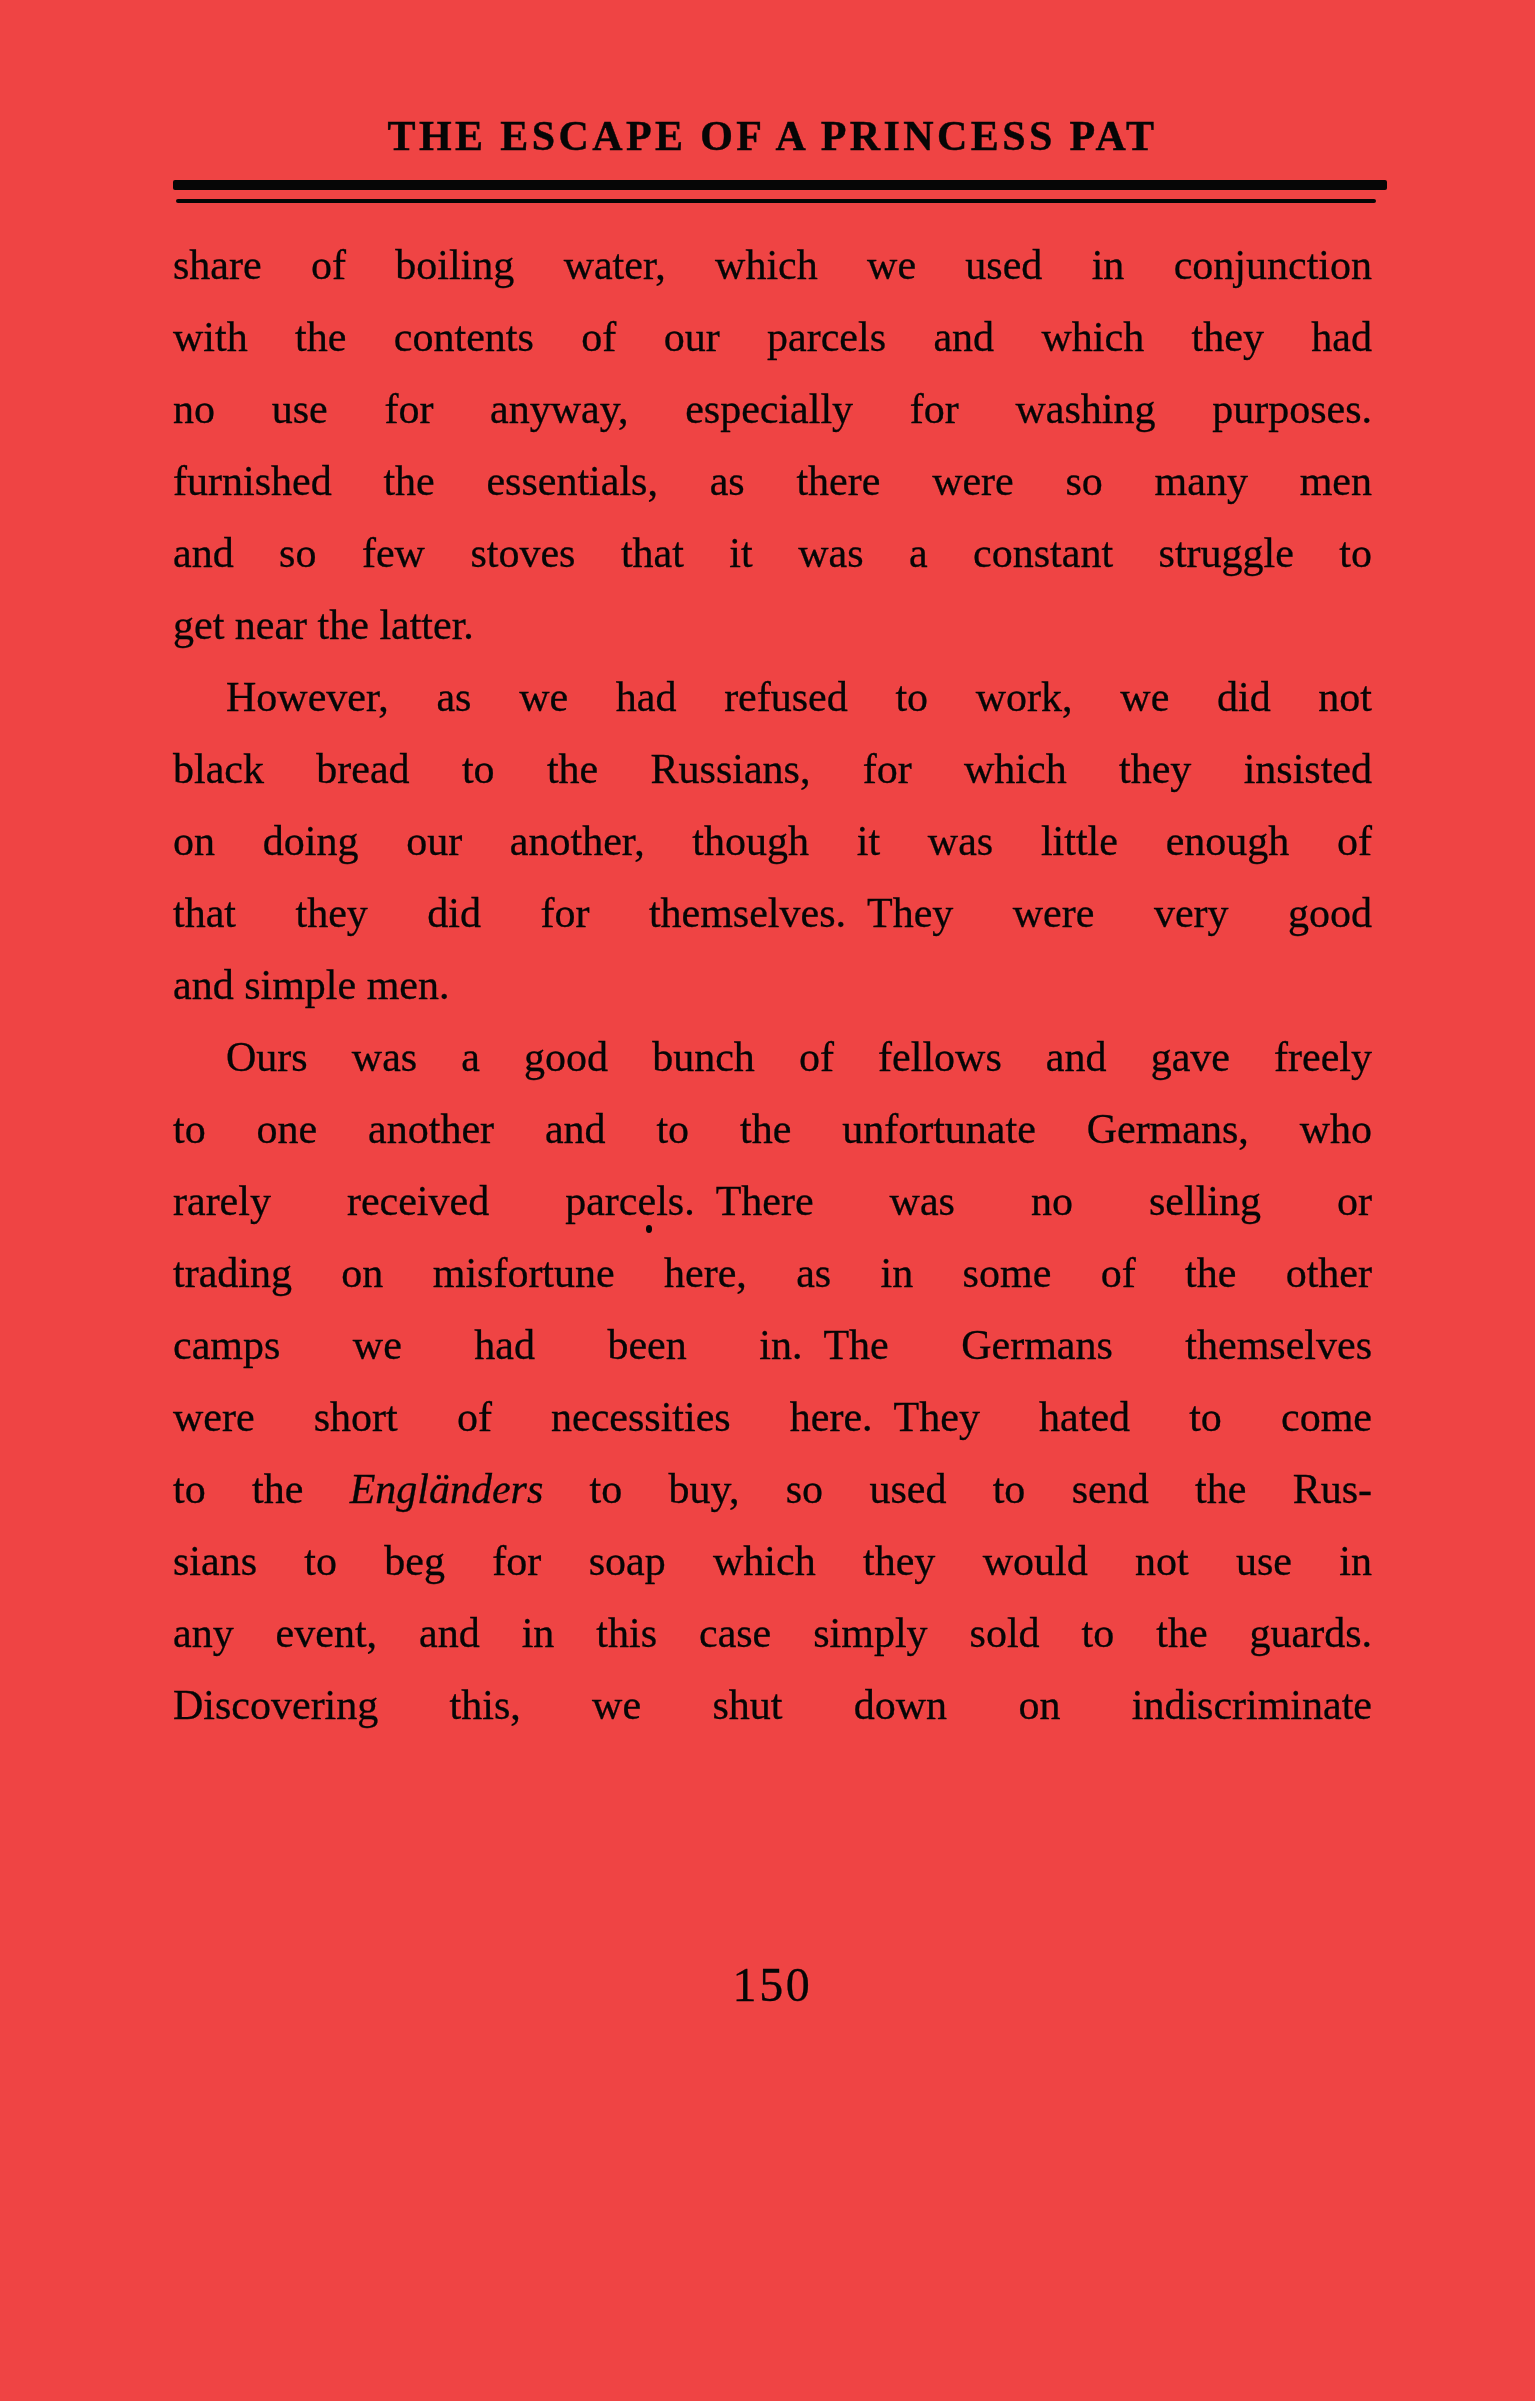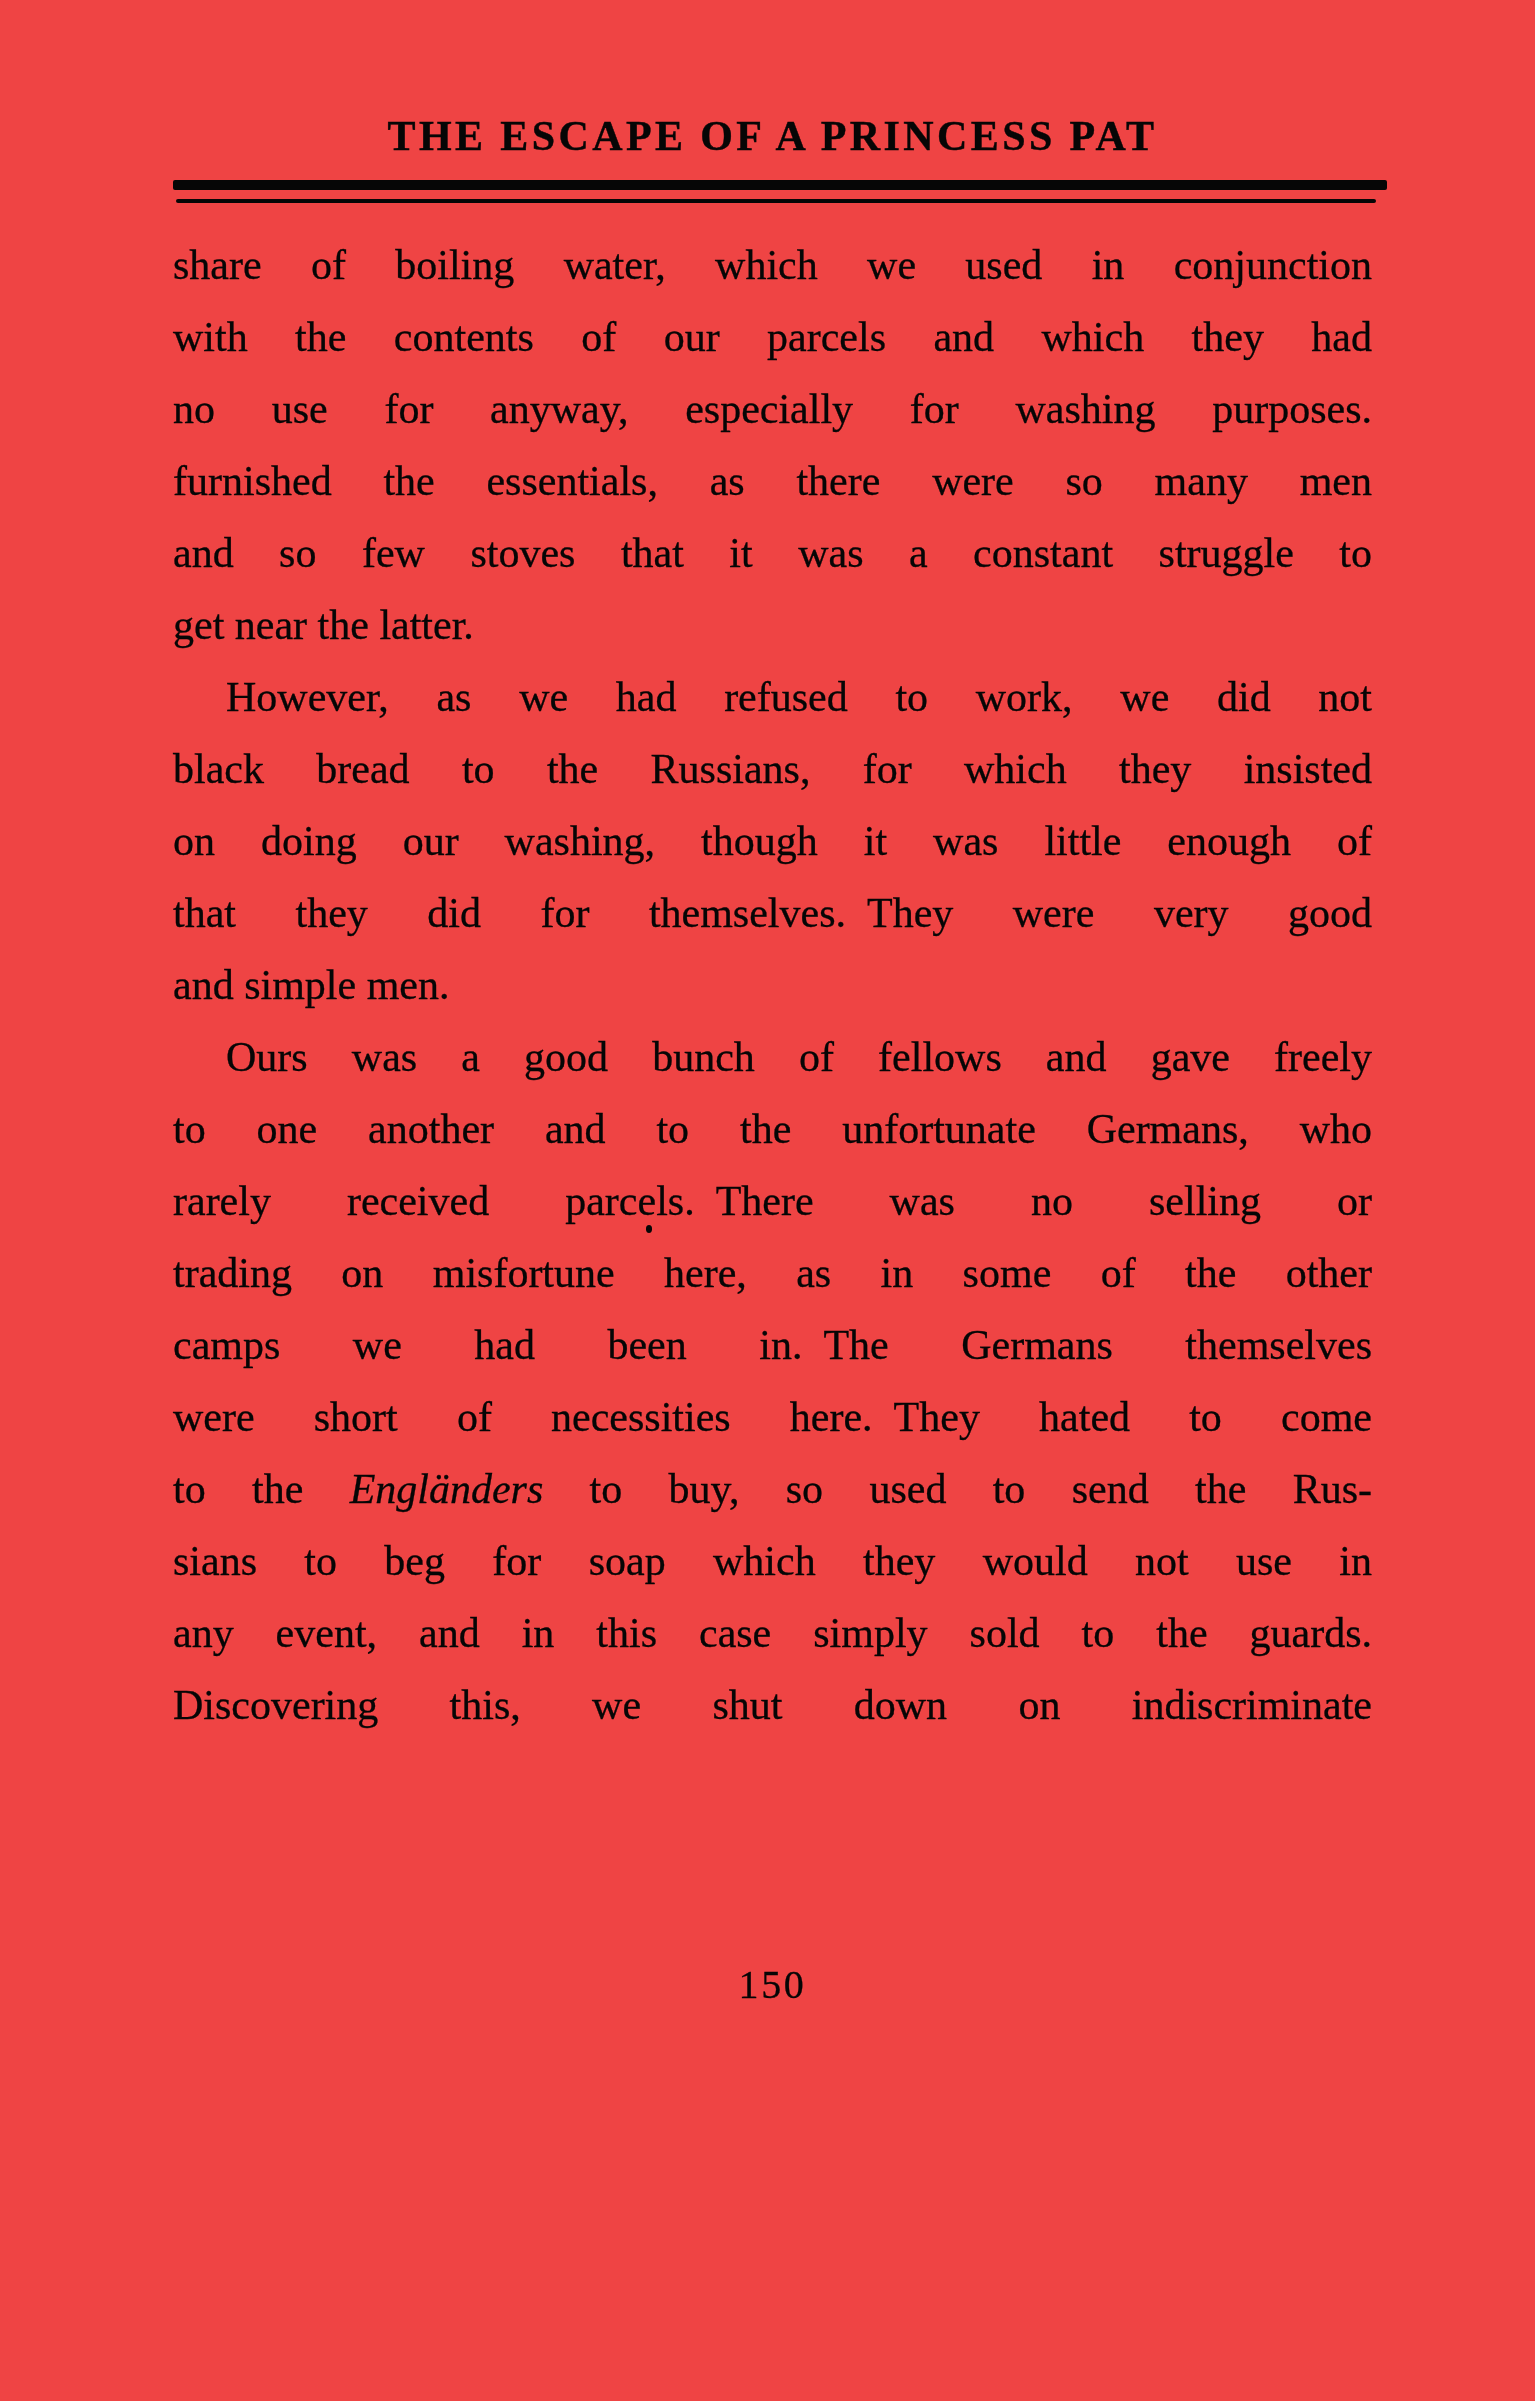--- a/index.html
+++ b/index.html
@@ -43,21 +43,21 @@
   .line.short{text-align-last:left;}
   .line.indent{text-indent:53px;}
   .foreign{font-style:italic;}
   .ink-speck{
     position:absolute;left:646px;top:1225px;width:6.1px;height:7.5px;
     background:#060606;border-radius:50%;
   }
   .page-number{
     position:absolute;left:173px;top:1951px;width:1199px;
     text-align:center;
-    font-size:40px;
+    font-size:48px;
     line-height:68px;
     letter-spacing:2.7px;
     -webkit-text-stroke:0.3px currentColor;
   }
 </style>
 </head>
 <body>
 
 <div class="page">
 
@@ -68,21 +68,21 @@
 
   <div class="body-text">
     <div class="line">share of boiling water, which we used in conjunction</div>
     <div class="line">with the contents of our parcels and which they had</div>
     <div class="line">no use for anyway, especially for washing purposes.</div>
     <div class="line">furnished the essentials, as there were so many men</div>
     <div class="line">and so few stoves that it was a constant struggle to</div>
     <div class="line short">get near the latter.</div>
     <div class="line indent">However, as we had refused to work, we did not</div>
     <div class="line">black bread to the Russians, for which they insisted</div>
-    <div class="line">on doing our washing, though it was little enough of</div>
+    <div class="line">on doing our another, though it was little enough of</div>
     <div class="line">that they did for themselves. They were very good</div>
     <div class="line short">and simple men.</div>
     <div class="line indent">Ours was a good bunch of fellows and gave freely</div>
     <div class="line">to one another and to the unfortunate Germans, who</div>
     <div class="line">rarely received parcels. There was no selling or</div>
     <div class="line">trading on misfortune here, as in some of the other</div>
     <div class="line">camps we had been in. The Germans themselves</div>
     <div class="line">were short of necessities here. They hated to come</div>
     <div class="line"><span>to the </span><span class="foreign">Engländers</span><span> to buy, so used to send the Rus-</span></div>
     <div class="line">sians to beg for soap which they would not use in</div>

